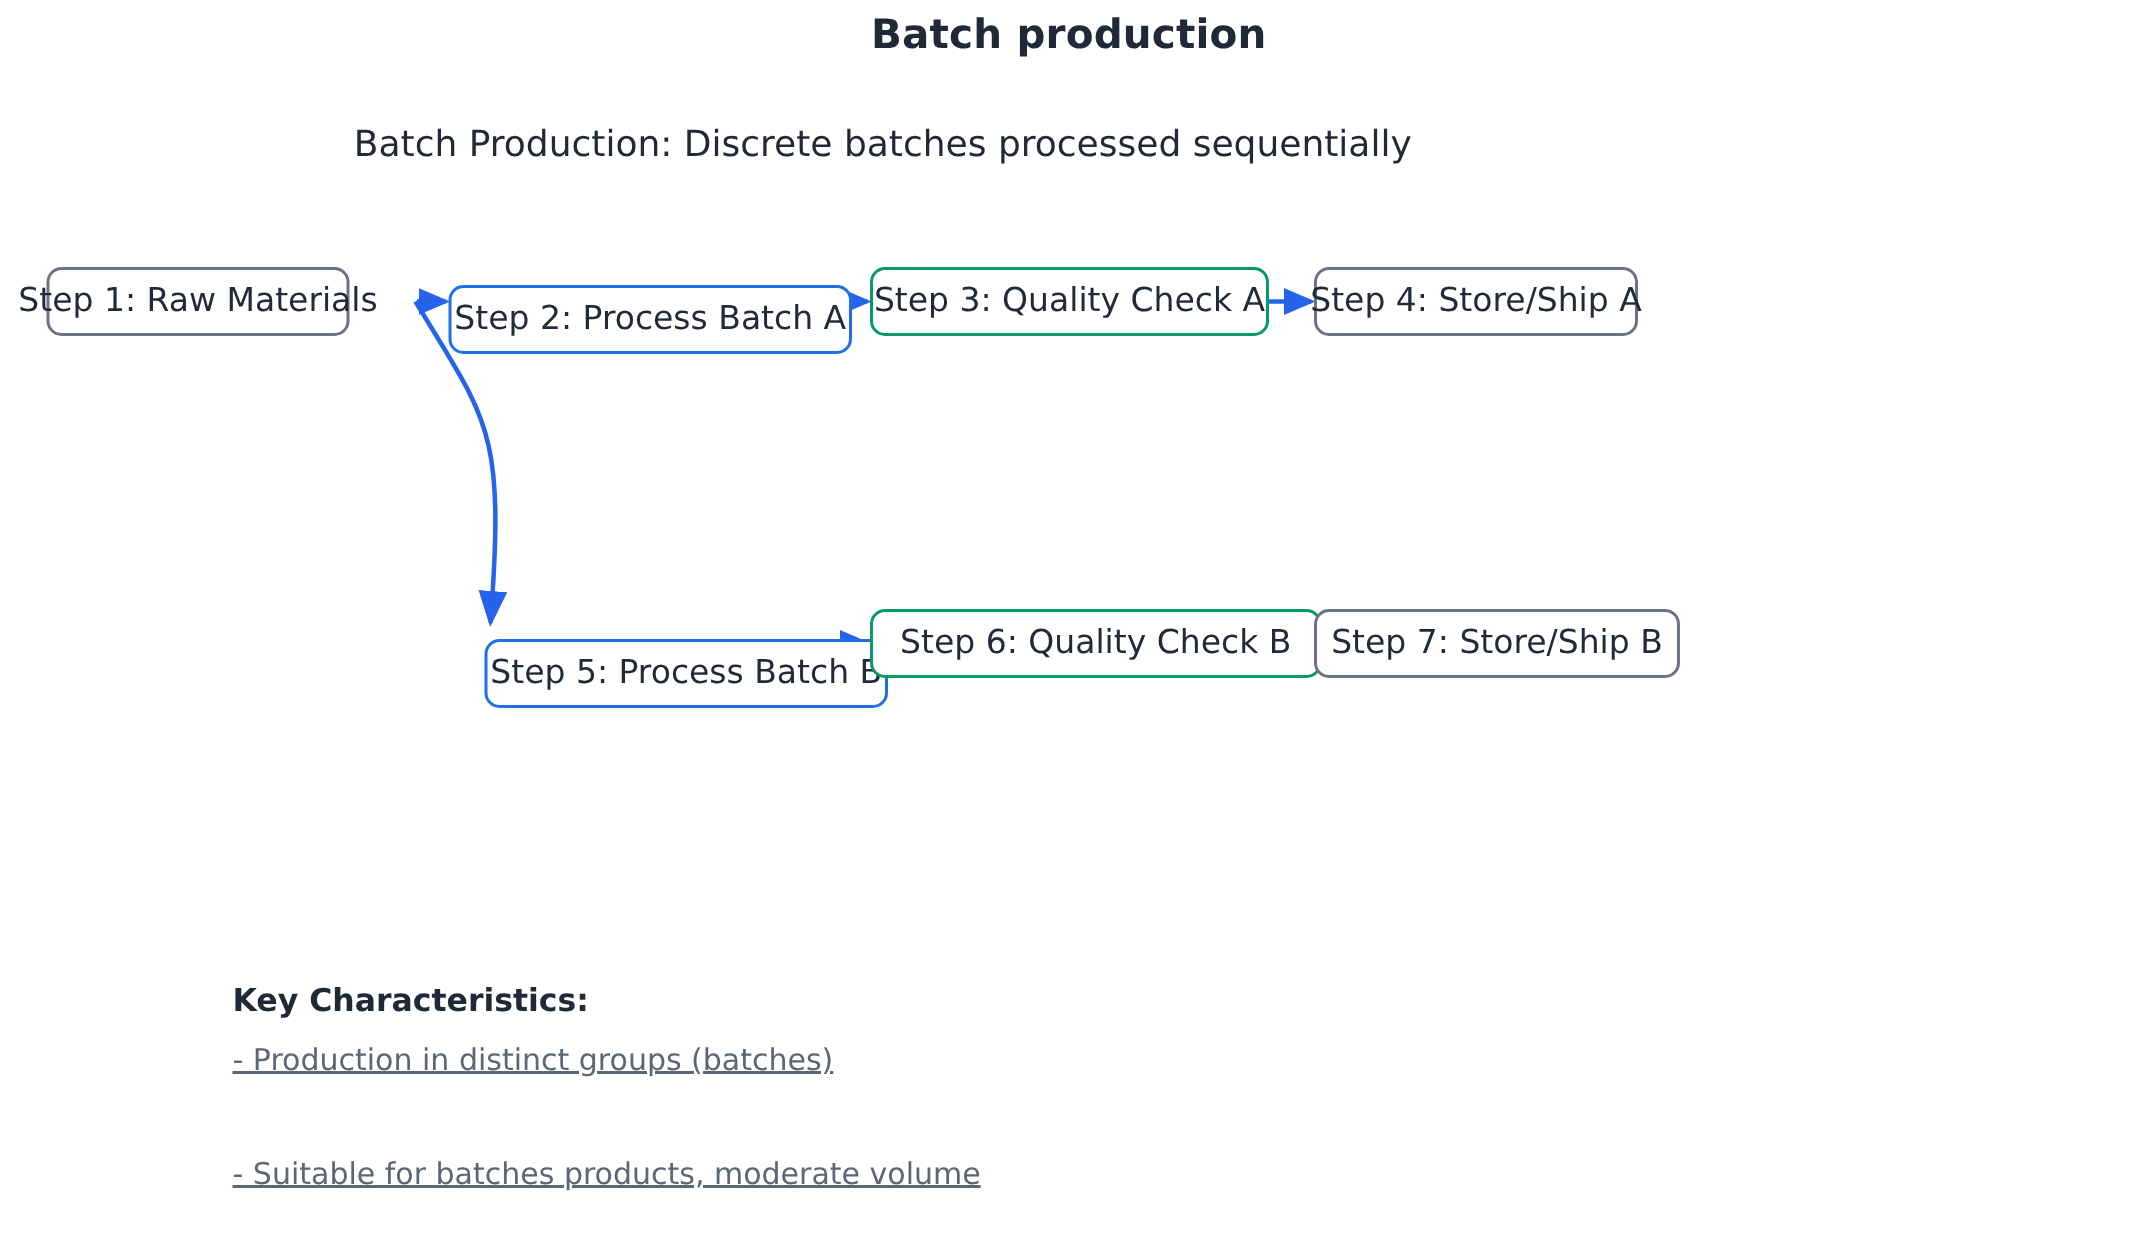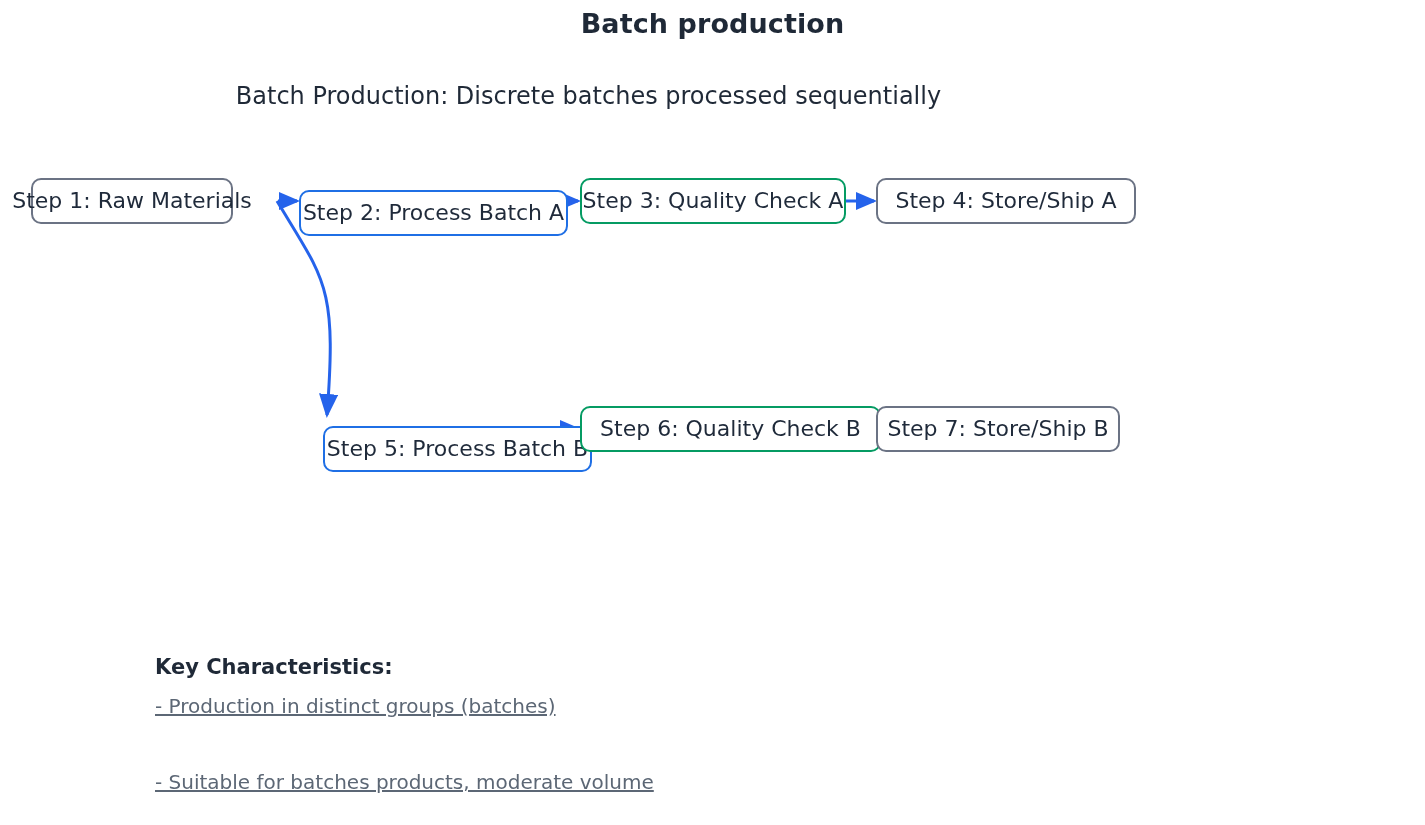--- a/index.html
+++ b/index.html
@@ -135,21 +135,21 @@
   <div id="node-layer">
       <div class="node gray" style="left: 31px; top: 178px; width: 202px;">
         <span class="node-label">Step 1: Raw Materials</span>
       </div>
       <div class="node blue" style="left: 299px; top: 178px; width: 269px; margin-top: 12px;">
         <span class="node-label">Step 2: Process Batch A</span>
       </div>
       <div class="node green" style="left: 580px; top: 178px; width: 266px;">
         <span class="node-label">Step 3: Quality Check A</span>
       </div>
-      <div class="node gray" style="left: 876px; top: 178px; width: 260px;">
+      <div class="node gray" style="left: 876px; top: 178px; width: 216px;">
         <span class="node-label">Step 4: Store/Ship A</span>
       </div>
       <div class="node blue" style="left: 299px; top: 426px; width: 269px; margin-left: 24px;">
         <span class="node-label">Step 5: Process Batch B</span>
       </div>
       <div class="node green" style="left: 580px; top: 406px; width: 301px;">
         <span class="node-label">Step 6: Quality Check B</span>
       </div>
       <div class="node gray" style="left: 876px; top: 406px; width: 244px;">
         <span class="node-label">Step 7: Store/Ship B</span>

